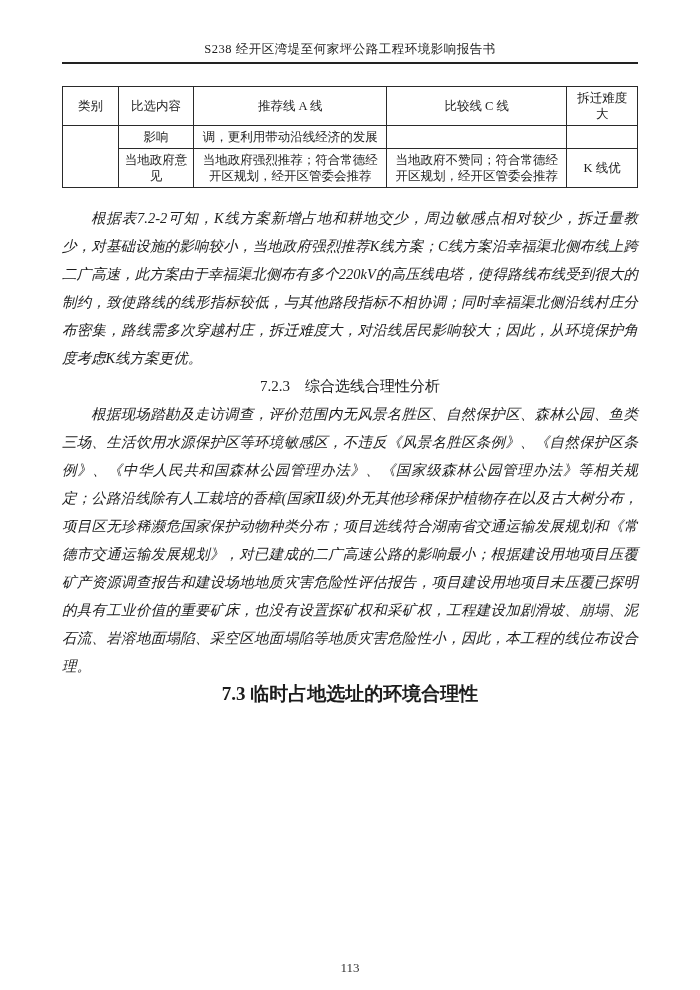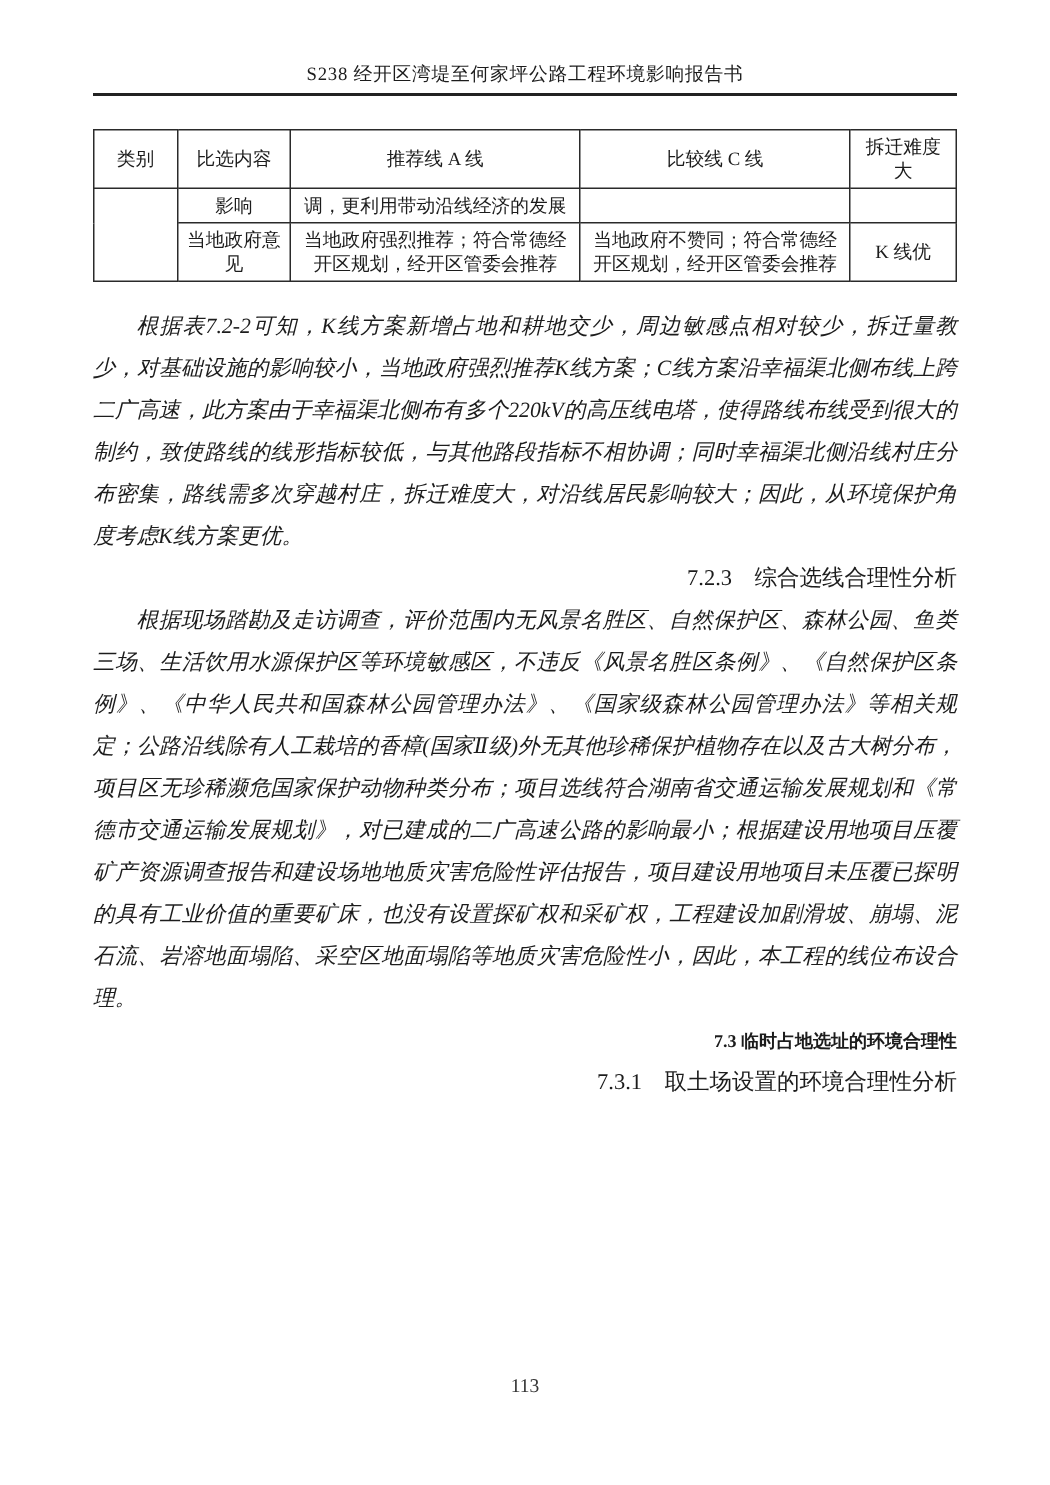--- a/index.html
+++ b/index.html
@@ -48,32 +48,32 @@
   
   .doc-body {
     margin-top:16px;
     font-size:14.5px;
     line-height:28px;
     text-align:justify;
   }
   .doc-body p { margin:0; text-indent:2em;font-style:italic; }
   .doc-body .list-item { margin:0; text-indent:2em; }
   .doc-body h2 {
-    margin:0; font-size:12px; line-height:28px;
-    font-weight:bold; text-indent:0; text-align:right;
+    margin:0; font-size:19px; line-height:28px;
+    font-weight:bold; text-indent:0; text-align:center;
   }
   .doc-body h3 {
     margin:0; font-size:15px; line-height:28px;
-    font-weight:normal; text-indent:0; text-align:right;
+    font-weight:normal; text-indent:0; text-align:center;
   }
 
   
   .page-footer {
     position:absolute;
-    top:916px; left:0;
+    top:960px; left:0;
     width:700px;
     text-align:center;
     font-size:13px;
     color:#333;
   }
 </style>
 </head>
 <body>
 
 <div class="sheet">
@@ -118,19 +118,18 @@
     <p>根据表7.2-2可知，K线方案新增占地和耕地交少，周边敏感点相对较少，拆迁量教少，对基础设施的影响较小，当地政府强烈推荐K线方案；C线方案沿幸福渠北侧布线上跨二广高速，此方案由于幸福渠北侧布有多个220kV的高压线电塔，使得路线布线受到很大的制约，致使路线的线形指标较低，与其他路段指标不相协调；同时幸福渠北侧沿线村庄分布密集，路线需多次穿越村庄，拆迁难度大，对沿线居民影响较大；因此，从环境保护角度考虑K线方案更优。</p>
 
 
 
     <h3>7.2.3　综合选线合理性分析</h3>
 
     <p>根据现场踏勘及走访调查，评价范围内无风景名胜区、自然保护区、森林公园、鱼类三场、生活饮用水源保护区等环境敏感区，不违反《风景名胜区条例》、《自然保护区条例》、《中华人民共和国森林公园管理办法》、《国家级森林公园管理办法》等相关规定；公路沿线除有人工栽培的香樟(国家Ⅱ级)外无其他珍稀保护植物存在以及古大树分布，项目区无珍稀濒危国家保护动物种类分布；项目选线符合湖南省交通运输发展规划和《常德市交通运输发展规划》，对已建成的二广高速公路的影响最小；根据建设用地项目压覆矿产资源调查报告和建设场地地质灾害危险性评估报告，项目建设用地项目未压覆已探明的具有工业价值的重要矿床，也没有设置探矿权和采矿权，工程建设加剧滑坡、崩塌、泥石流、岩溶地面塌陷、采空区地面塌陷等地质灾害危险性小，因此，本工程的线位布设合理。</p>
 
     <h2>7.3 临时占地选址的环境合理性</h2>
 
-    <h3>7.3.1　取土场设置的环境合理性分析</h3>
 
   </div>
 
 </div>
 
 <div class="page-footer">113</div>
 
 </body></html>

